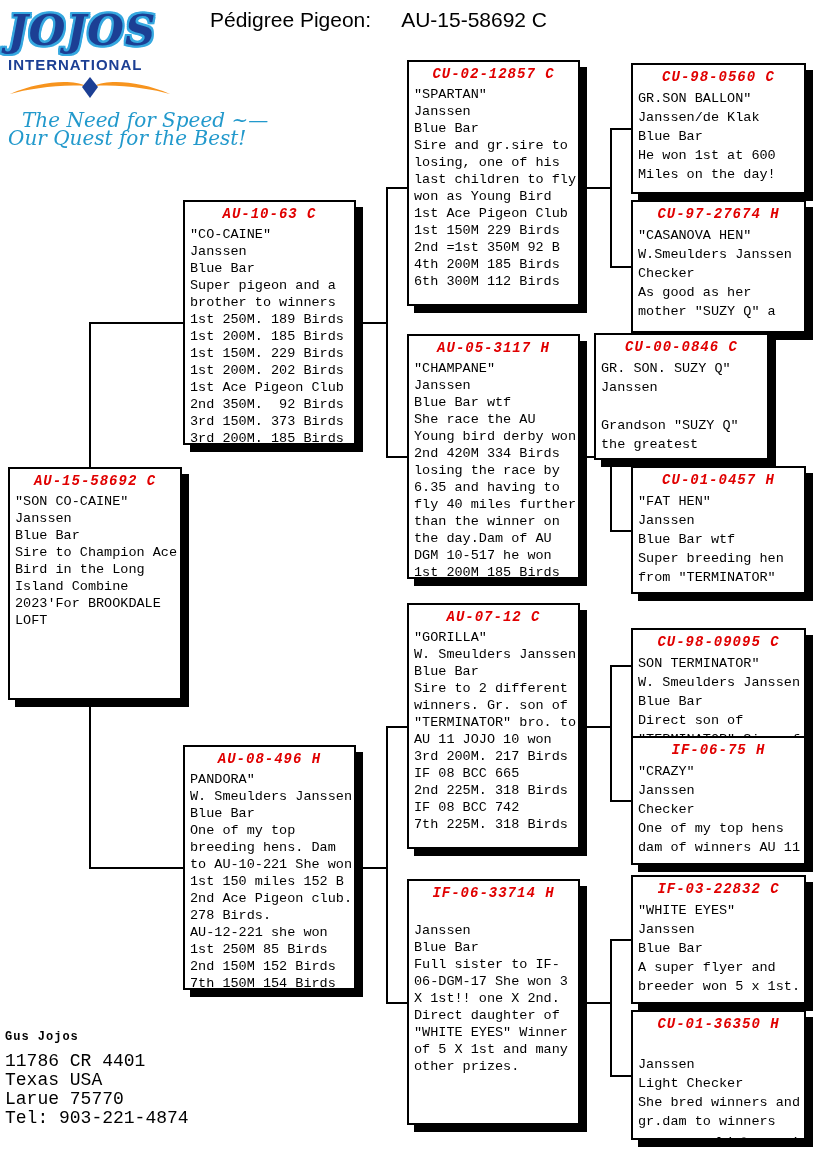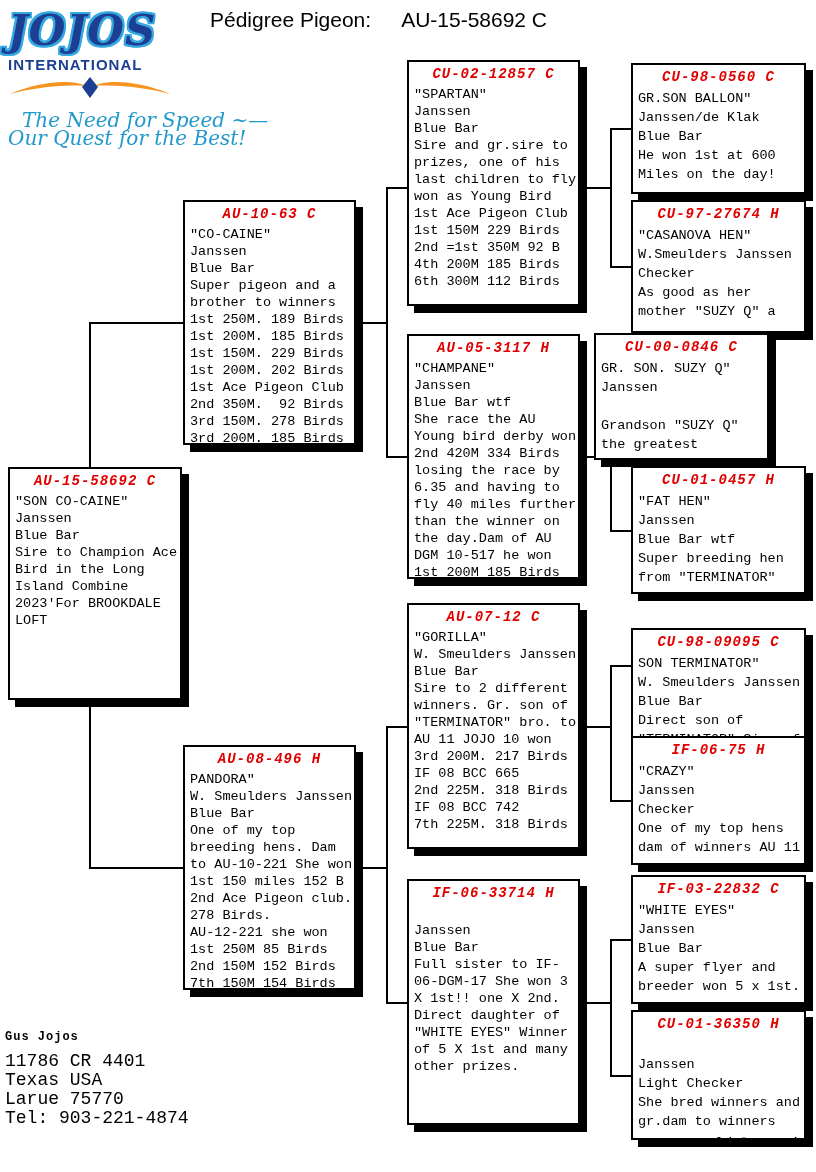--- a/index.html
+++ b/index.html
@@ -110,21 +110,21 @@
         <div class="bline">Janssen</div>
         <div class="bline">Blue Bar</div>
         <div class="bline">Super pigeon and a</div>
         <div class="bline">brother to winners</div>
         <div class="bline">1st 250M. 189 Birds</div>
         <div class="bline">1st 200M. 185 Birds</div>
         <div class="bline">1st 150M. 229 Birds</div>
         <div class="bline">1st 200M. 202 Birds</div>
         <div class="bline">1st Ace Pigeon Club</div>
         <div class="bline">2nd 350M.  92 Birds</div>
-        <div class="bline">3rd 150M. 278 Birds</div>
+        <div class="bline">3rd 150M. 373 Birds</div>
         <div class="bline">3rd 200M. 185 Birds</div>
       </div>
   </div>
   <div class="pbox" style="left:183px;top:745px;width:173px;height:245px">
     <div class="band">AU-08-496 H</div>
     <div class="blines">
         <div class="bline">PANDORA"</div>
         <div class="bline">W. Smeulders Janssen</div>
         <div class="bline">Blue Bar</div>
         <div class="bline">One of my top</div>
@@ -140,21 +140,21 @@
       </div>
   </div>
 
   <div class="pbox" style="left:407px;top:60px;width:173px;height:246px">
     <div class="band">CU-02-12857 C</div>
     <div class="blines">
         <div class="bline">"SPARTAN"</div>
         <div class="bline">Janssen</div>
         <div class="bline">Blue Bar</div>
         <div class="bline">Sire and gr.sire to</div>
-        <div class="bline">prizes, one of his</div>
+        <div class="bline">losing, one of his</div>
         <div class="bline">last children to fly</div>
         <div class="bline">won as Young Bird</div>
         <div class="bline">1st Ace Pigeon Club</div>
         <div class="bline">1st 150M 229 Birds</div>
         <div class="bline">2nd =1st 350M 92 B</div>
         <div class="bline">4th 200M 185 Birds</div>
         <div class="bline">6th 300M 112 Birds</div>
       </div>
   </div>
   <div class="pbox" style="left:407px;top:334px;width:173px;height:245px">

